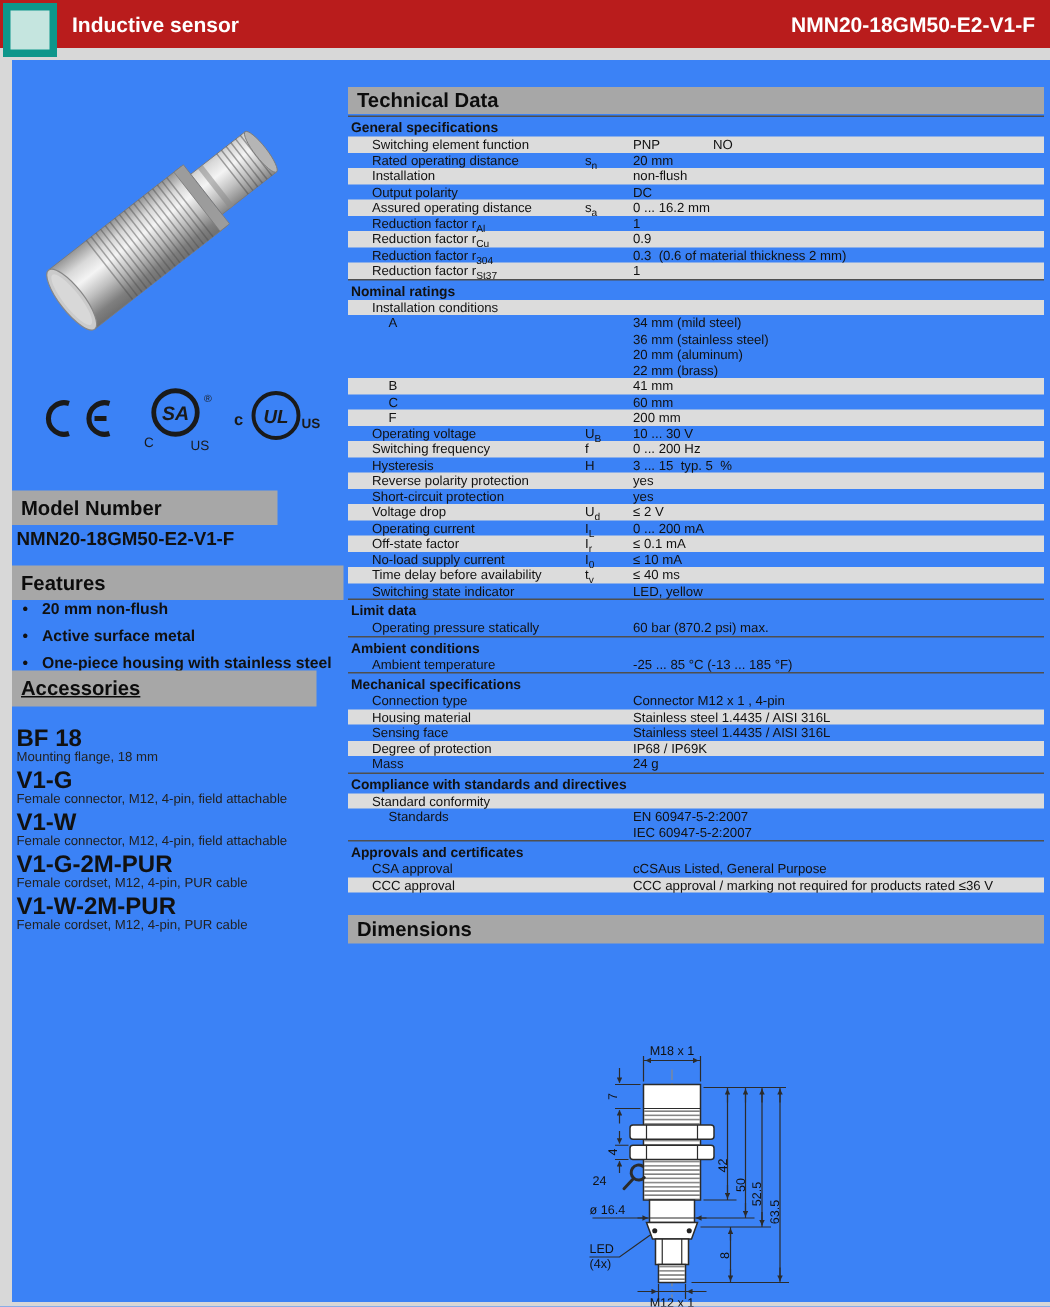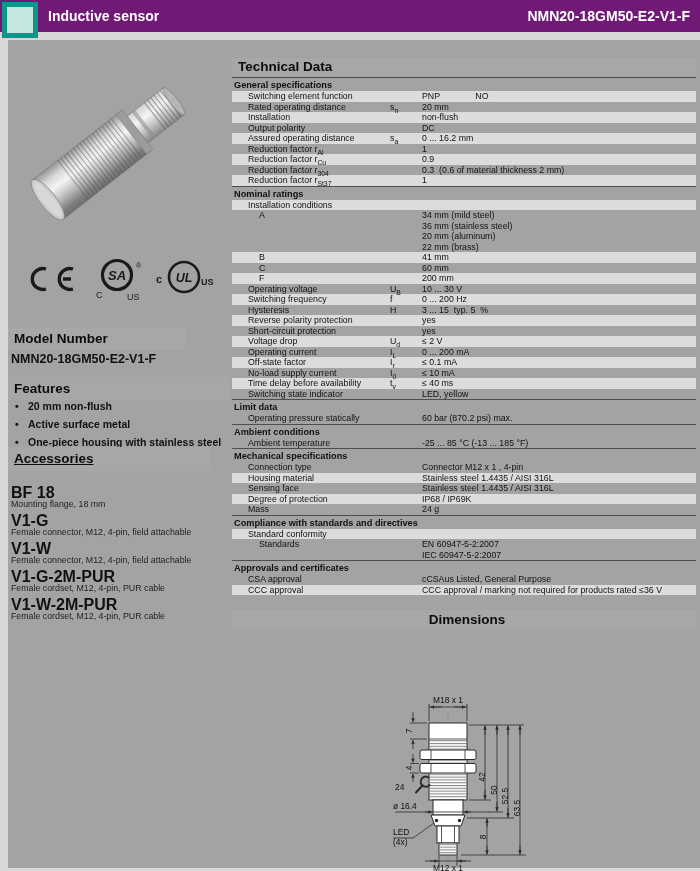--- a/index.html
+++ b/index.html
@@ -1,27 +1,27 @@
 <!DOCTYPE html>
 <html><head>
 <meta charset="utf-8">
 <style>
   html,body{margin:0;padding:0;}
   body{width:700px;height:871px;position:relative;background:#d8d8d8;
        font-family:"Liberation Sans", sans-serif;color:#111;overflow:hidden;}
   
-  .banner{position:absolute;left:0;top:0;width:700px;height:32px;background:#701a75;text-decoration:underline;}
+  .banner{position:absolute;left:0;top:0;width:700px;height:32px;background:#b91c1c;text-decoration:underline;}
   .banner .logo{position:absolute;left:2px;top:2px;width:26px;height:26px;
        border:5px solid #0e968b;background:#c5e5df;}
   .banner .title{position:absolute;left:48px;top:0;line-height:32px;color:#fff;
        font-weight:bold;font-size:14px;}
   .banner .model{position:absolute;right:10px;top:0;line-height:32px;color:#fff;
        font-weight:bold;font-size:14px;}
   
-  .panel{position:absolute;top:40px;background:#a3a3a3;height:828px;}
+  .panel{position:absolute;top:40px;background:#3b82f6;height:828px;}
   .panel.left{left:8px;width:221px;border-right:1px solid #8e8e8e;padding-left:40px;}
   .panel.right{left:230px;width:470px;}
   .hbar{position:absolute;background:#a7a7a7;font-weight:bold;color:#0c0c0c;
        padding-left:6px;box-sizing:border-box;}
   .hbar.big{font-size:13.5px;}
   
   .model-val{position:absolute;left:3px;top:312px;font-weight:bold;font-size:12.5px;}
   ul.features{position:absolute;left:4px;top:360px;margin:0;padding:0;list-style:none;width:212px;}
   ul.features li{font-weight:bold;font-size:10.5px;line-height:13px;margin-bottom:5px;
        padding-left:16px;position:relative;}
@@ -357,21 +357,21 @@
         <div class="c-sym"></div>
         <div class="c-val">cCSAus Listed, General Purpose</div>
       </div>
       <div class="row shade">
         <div class="c-label">CCC approval</div>
         <div class="c-sym"></div>
         <div class="c-val">CCC approval / marking not required for products rated ≤36 V</div>
       </div>
     </div>
 
-  <div class="hbar big" style="left:2px;top:570px;width:464px;height:19px;line-height:19px;text-align:center;">Dimensions</div>
+  <div class="hbar big" style="left:2px;top:570px;width:464px;height:19px;line-height:19px;">Dimensions</div>
 
   <svg class="draw" style="position:absolute;left:155px;top:619px" width="200" height="214" viewBox="0 0 200 214">
     <defs>
       <pattern id="thr" width="4" height="2.8" patternUnits="userSpaceOnUse">
         <line x1="0" y1="0.6" x2="4" y2="0.6" stroke="#5a5a5a" stroke-width="0.8"></line>
       </pattern>
       <marker id="ar" viewBox="0 0 10 10" refX="9.5" refY="5" markerWidth="6.5" markerHeight="4.6" orient="auto">
         <path d="M0,0 L10,5 L0,10 z" fill="#2b2b2b"></path>
       </marker>
     </defs>

